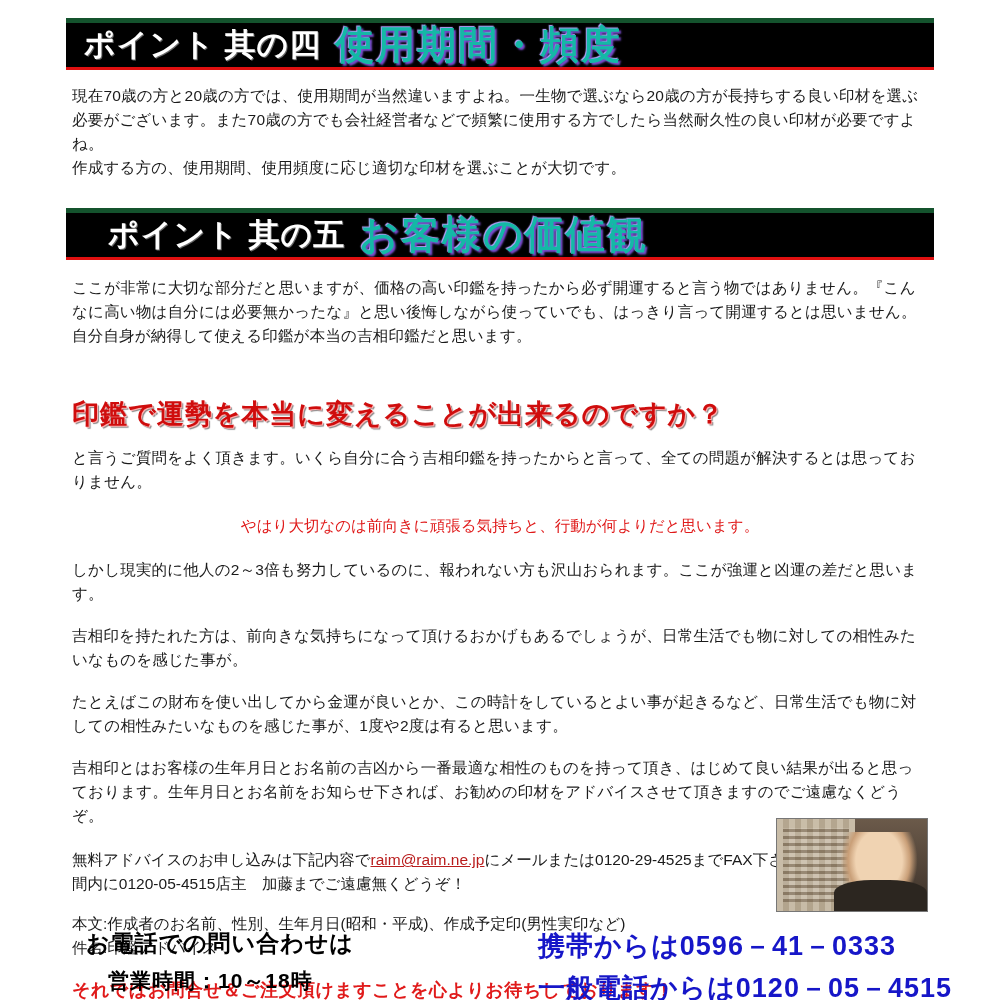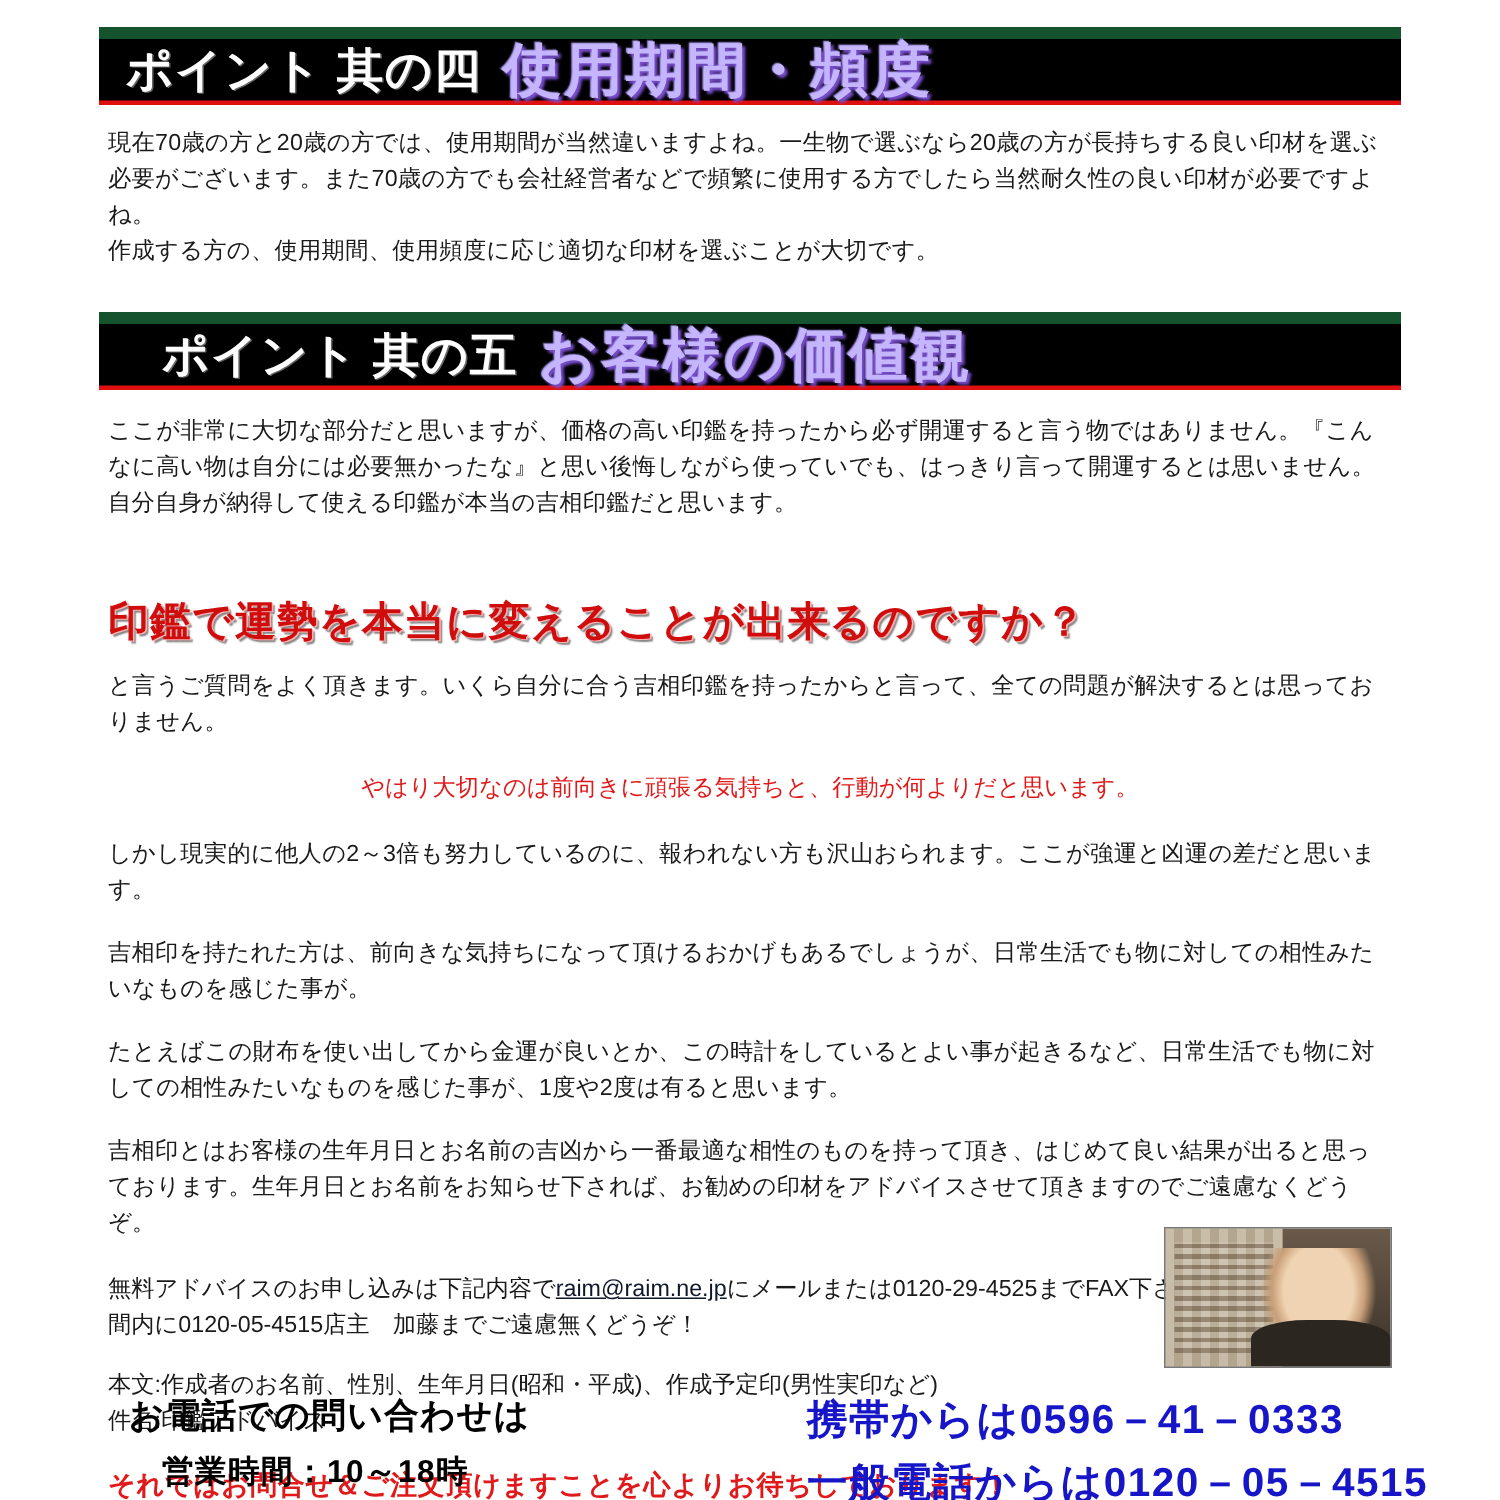--- a/index.html
+++ b/index.html
@@ -19,38 +19,38 @@
     width: 1000px;
     height: 1000px;
     box-sizing: border-box;
   }
 
   
   .banner {
     position: relative;
     margin: 0 66px 0 66px;
     background: #000000;
-    border-top: 8px solid #14532d;
+    border-top: 5px solid #14532d;
     border-bottom: 3px solid #e01010;
     height: 52px;
     display: flex;
     align-items: center;
     box-sizing: border-box;
   }
   .banner .pt {
     color: #ffffff;
     font-size: 31px;
     font-weight: bold;
     letter-spacing: 1px;
     padding-left: 18px;
     white-space: nowrap;
     text-shadow: 1px 1px 0 #666;
   }
   .banner .title {
-    color: #c4b5fd;
+    color: #14b8a6;
     font-size: 39px;
     font-weight: bold;
     letter-spacing: 2px;
     margin-left: 14px;
     white-space: nowrap;
     text-shadow: 2px 2px 2px #7a4fd0, -1px -1px 1px #b9a6ff;
   }
   .banner.b2 { margin-top: 0; padding-left: 24px; }
 
   
@@ -83,21 +83,21 @@
   }
 
   .block {
     margin: 0 72px;
     font-size: 15.5px;
     line-height: 1.55;
     color: #1a1a1a;
   }
 
   .mail-link {
-    color: #0f172a;
+    color: #b91c1c;
     text-decoration: underline;
   }
 
   
   .photo {
     position: absolute;
     right: 72px;
     top: 818px;
     width: 150px;
     height: 92px;

